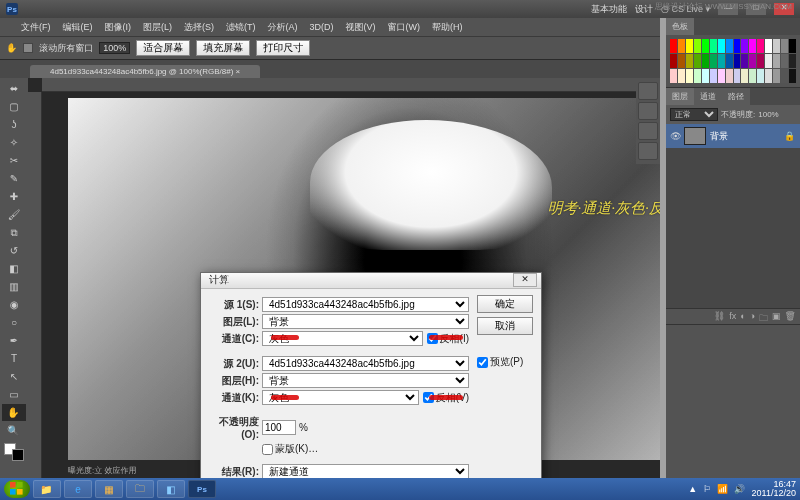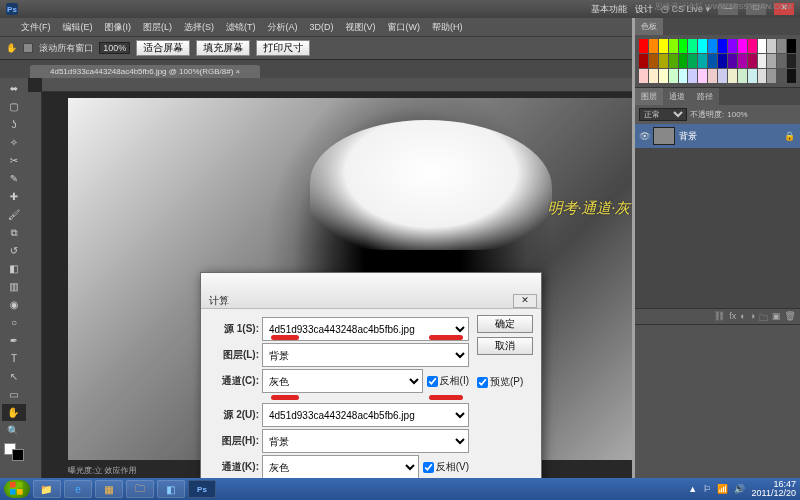--- a/index.html
+++ b/index.html
@@ -37,21 +37,21 @@
 .img-content { position: absolute; inset: 0; background:
   radial-gradient(ellipse 180px 220px at 48% 42%, #2a2a2a 0%, #505050 25%, #999 45%, #e8e8e8 65%, #fff 80%) ,
   linear-gradient(135deg, #c8c8c8 0%, #888 30%, #555 60%, #bbb 100%);
   background-blend-mode: multiply; filter: contrast(1.4) brightness(1.05); }
 .hair { position: absolute; top: 6%; left: 34%; width: 34%; height: 36%; background: radial-gradient(ellipse at 50% 40%, #fff 0%, #f2f2f2 50%, rgba(220,220,220,0) 80%); border-radius: 48% 52% 30% 30%; }
 .annotation { position: absolute; top: 28%; right: 10%; color: #e8d848; font-size: 15px; font-style: italic; font-family: "KaiTi", serif; text-shadow: 0 0 2px rgba(0,0,0,.6); }
 .watermark { position: absolute; bottom: 12%; right: 6%; color: rgba(200,200,200,.35); font-size: 10px; letter-spacing: 1px; }
 .wm-top { position: absolute; top: 1px; right: 8px; color: #888; font-size: 8px; }
 .canvas-status { position: absolute; left: 40px; bottom: 2px; color: #aaa; font-size: 8px; }
 
-.panels { width: 168px; background: #535353; display: flex; flex-direction: column; border-left: 3px solid #a3a3a3; }
+.panels { width: 140px; background: #535353; display: flex; flex-direction: column; border-left: 6px solid #a3a3a3; }
 .collapsed-strip { position: absolute; top: 78px; right: 140px; width: 24px; background: #535353; display: flex; flex-direction: column; gap: 2px; padding: 4px 2px; }
 .collapsed-strip .btn { height: 18px; background: #606060; border: 1px solid #444; border-radius: 2px; }
 
 .panel { border-bottom: 1px solid #333; }
 .panel-tabs { display: flex; background: #494949; font-size: 8px; color: #ccc; }
 .panel-tabs span { padding: 3px 6px; background: #5a5a5a; }
 .panel-tabs span.active { background: #6a6a6a; }
 .swatches-body { height: 52px; padding: 4px; display: grid; grid-template-columns: repeat(16, 1fr); gap: 1px; }
 .swatches-body div { background: var(--c, #888); }
 
@@ -61,30 +61,30 @@
 .layer-row { display: flex; align-items: center; background: #4a6a9a; padding: 3px 4px; gap: 4px; }
 .layer-row .eye { width: 10px; height: 10px; color: #ddd; font-size: 9px; }
 .layer-row .thumb { width: 22px; height: 18px; background: #888; border: 1px solid #222; }
 .layer-row .name { color: #fff; font-size: 9px; }
 .layer-empty { height: 160px; background: #474747; }
 .layer-foot { height: 16px; background: #535353; border-top: 1px solid #333; display: flex; justify-content: flex-end; gap: 4px; padding: 2px 4px; }
 .layer-foot span { font-size: 9px; color: #aaa; }
 
 
 .dialog { position: absolute; top: 272px; left: 200px; width: 342px; background: #f0f0f0; border: 1px solid #6a6a6a; box-shadow: 2px 2px 10px rgba(0,0,0,.5); font-size: 10px; color: #222; }
-.dlg-title { height: 36px; background: linear-gradient(#fafafa,#e0e0e0); border-bottom: 1px solid #bbb; display: flex; align-items: flex-end; justify-content: space-between; padding: 0 4px 0 8px; }
+.dlg-title { height: 16px; background: linear-gradient(#fafafa,#e0e0e0); border-bottom: 1px solid #bbb; display: flex; align-items: flex-start; justify-content: space-between; padding: 0 4px 0 8px; }
 .dlg-title .x { width: 24px; height: 14px; border: 1px solid #aaa; text-align: center; font-size: 9px; background: #eaeaea; cursor: pointer; }
 .dlg-body { padding: 6px 8px 8px; display: flex; gap: 8px; }
 .dlg-left { flex: 1; }
 .dlg-right { width: 56px; display: flex; flex-direction: column; gap: 4px; }
 .dlg-btn { height: 18px; border: 1px solid #888; background: linear-gradient(#fdfdfd,#e2e2e2); font-size: 10px; cursor: pointer; }
 .dlg-row { display: flex; align-items: center; margin: 2px 0; gap: 3px; }
 .dlg-row label { width: 50px; text-align: right; color: #333; font-weight: bold; }
 .dlg-row .val { flex: 1; }
-.dlg-row select, .dlg-row input[type=text] { border: 1px solid #999; background: #fff; font-size: 10px; height: 24px; padding: 0 2px; }
+.dlg-row select, .dlg-row input[type=text] { border: 1px solid #999; background: #fff; font-size: 10px; height: 15px; padding: 0 2px; }
 .dlg-row select { width: 100%; }
 .dlg-row .short { width: 70px; }
 .dlg-chk { display: flex; align-items: center; gap: 2px; font-size: 10px; }
 .dlg-chk input { width: 11px; height: 11px; }
 .red-mark { position: absolute; height: 5px; background: rgba(220,0,0,.85); border-radius: 3px; }
 
 .taskbar { position: absolute; left: 0; right: 0; bottom: 0; height: 22px; background: linear-gradient(#3a6ab0,#285090); display: flex; align-items: center; padding: 0 4px; gap: 3px; }
 .taskbar .start { width: 26px; height: 18px; border-radius: 10px; background: radial-gradient(circle at 40% 40%, #7c0, #360); display: flex; align-items: center; justify-content: center; }
 .taskbar .start svg { width: 14px; height: 14px; }
 .taskbar .tbtn { width: 28px; height: 18px; background: rgba(255,255,255,.1); border: 1px solid rgba(255,255,255,.15); border-radius: 2px; display: flex; align-items: center; justify-content: center; font-size: 10px; }
@@ -319,20 +319,27 @@
             </span>
           </div>
         </div>
 
       <div style="height:6px"></div>
       <div class="dlg-row">
           <label>不透明度(O):</label>
         <input type="text" style="width: 34px;" value="100">
         <span>%</span>
         </div>
+      <div class="dlg-row">
+          <label></label>
+          <span class="dlg-chk">
+            <input type="checkbox" style="">
+            <span>蒙版(K)…</span>
+          </span>
+        </div>
 
       <div style="height:4px"></div>
       <div class="dlg-row">
           <label>结果(R):</label>
         <div class="val"><select><option>新建通道</option></select></div>
         </div>
     </div>
     <div class="dlg-right">
       <button class="dlg-btn">确定</button>
       <button class="dlg-btn">取消</button>

